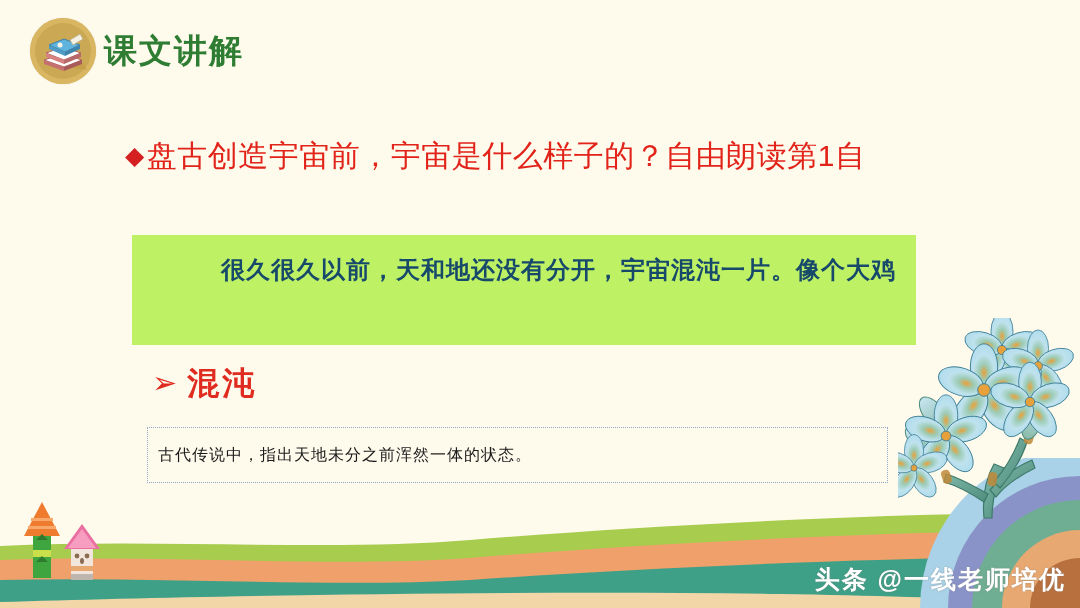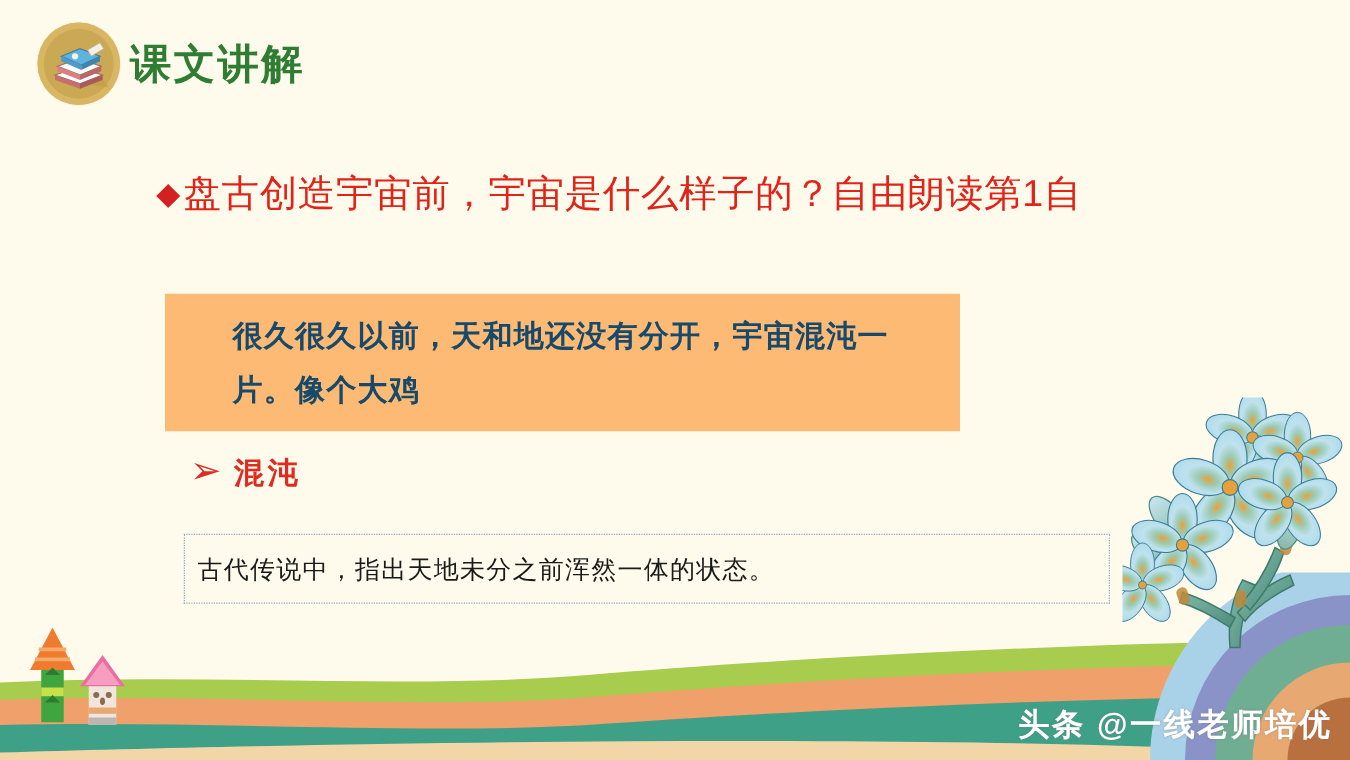--- a/index.html
+++ b/index.html
@@ -86,26 +86,27 @@
   .q-line2 {
     display: block;
     padding-left: 22px;
   }
 
   
   .passage {
     position: absolute;
     left: 132px;
     top: 235px;
-    width: 636px;
+    width: 784px;
     height: 110px;
-    background: #fdba74;
+    background: #bef264;
     box-sizing: border-box;
     padding: 14px 20px 0 20px;
     color: #1B4F72;
+    text-align: right;
   }
   .passage p {
     margin: 0;
     font-family: "Liberation Serif", "DejaVu Serif", serif;
     font-weight: bold;
     font-size: 24px;
     line-height: 1.78;
     letter-spacing: 1px;
     color: #17496B;
   }
@@ -122,42 +123,42 @@
     color: #E02B20;
   }
   .word-arrow {
     font-size: 30px;
     line-height: 1;
     color: #E02B20;
     transform: translateY(-1px);
   }
   .word-text {
     font-family: "Liberation Serif", "DejaVu Serif", serif;
-    font-size: 24px;
+    font-size: 32px;
     font-weight: bold;
     letter-spacing: 3px;
     color: #E02B20;
   }
 
   
   .definition {
     position: absolute;
     left: 147px;
     top: 427px;
     width: 741px;
     height: 56px;
     border: 1px dotted #8FA8C8;
     box-sizing: border-box;
     display: flex;
     align-items: center;
     padding-left: 10px;
     background: transparent;
   }
   .definition span {
-    font-size: 20px;
+    font-size: 16px;
     color: #1A1A1A;
     letter-spacing: 1px;
     font-weight: 500;
   }
 
   
   .flowers {
     position: absolute;
     left: 898px;
     top: 318px;

